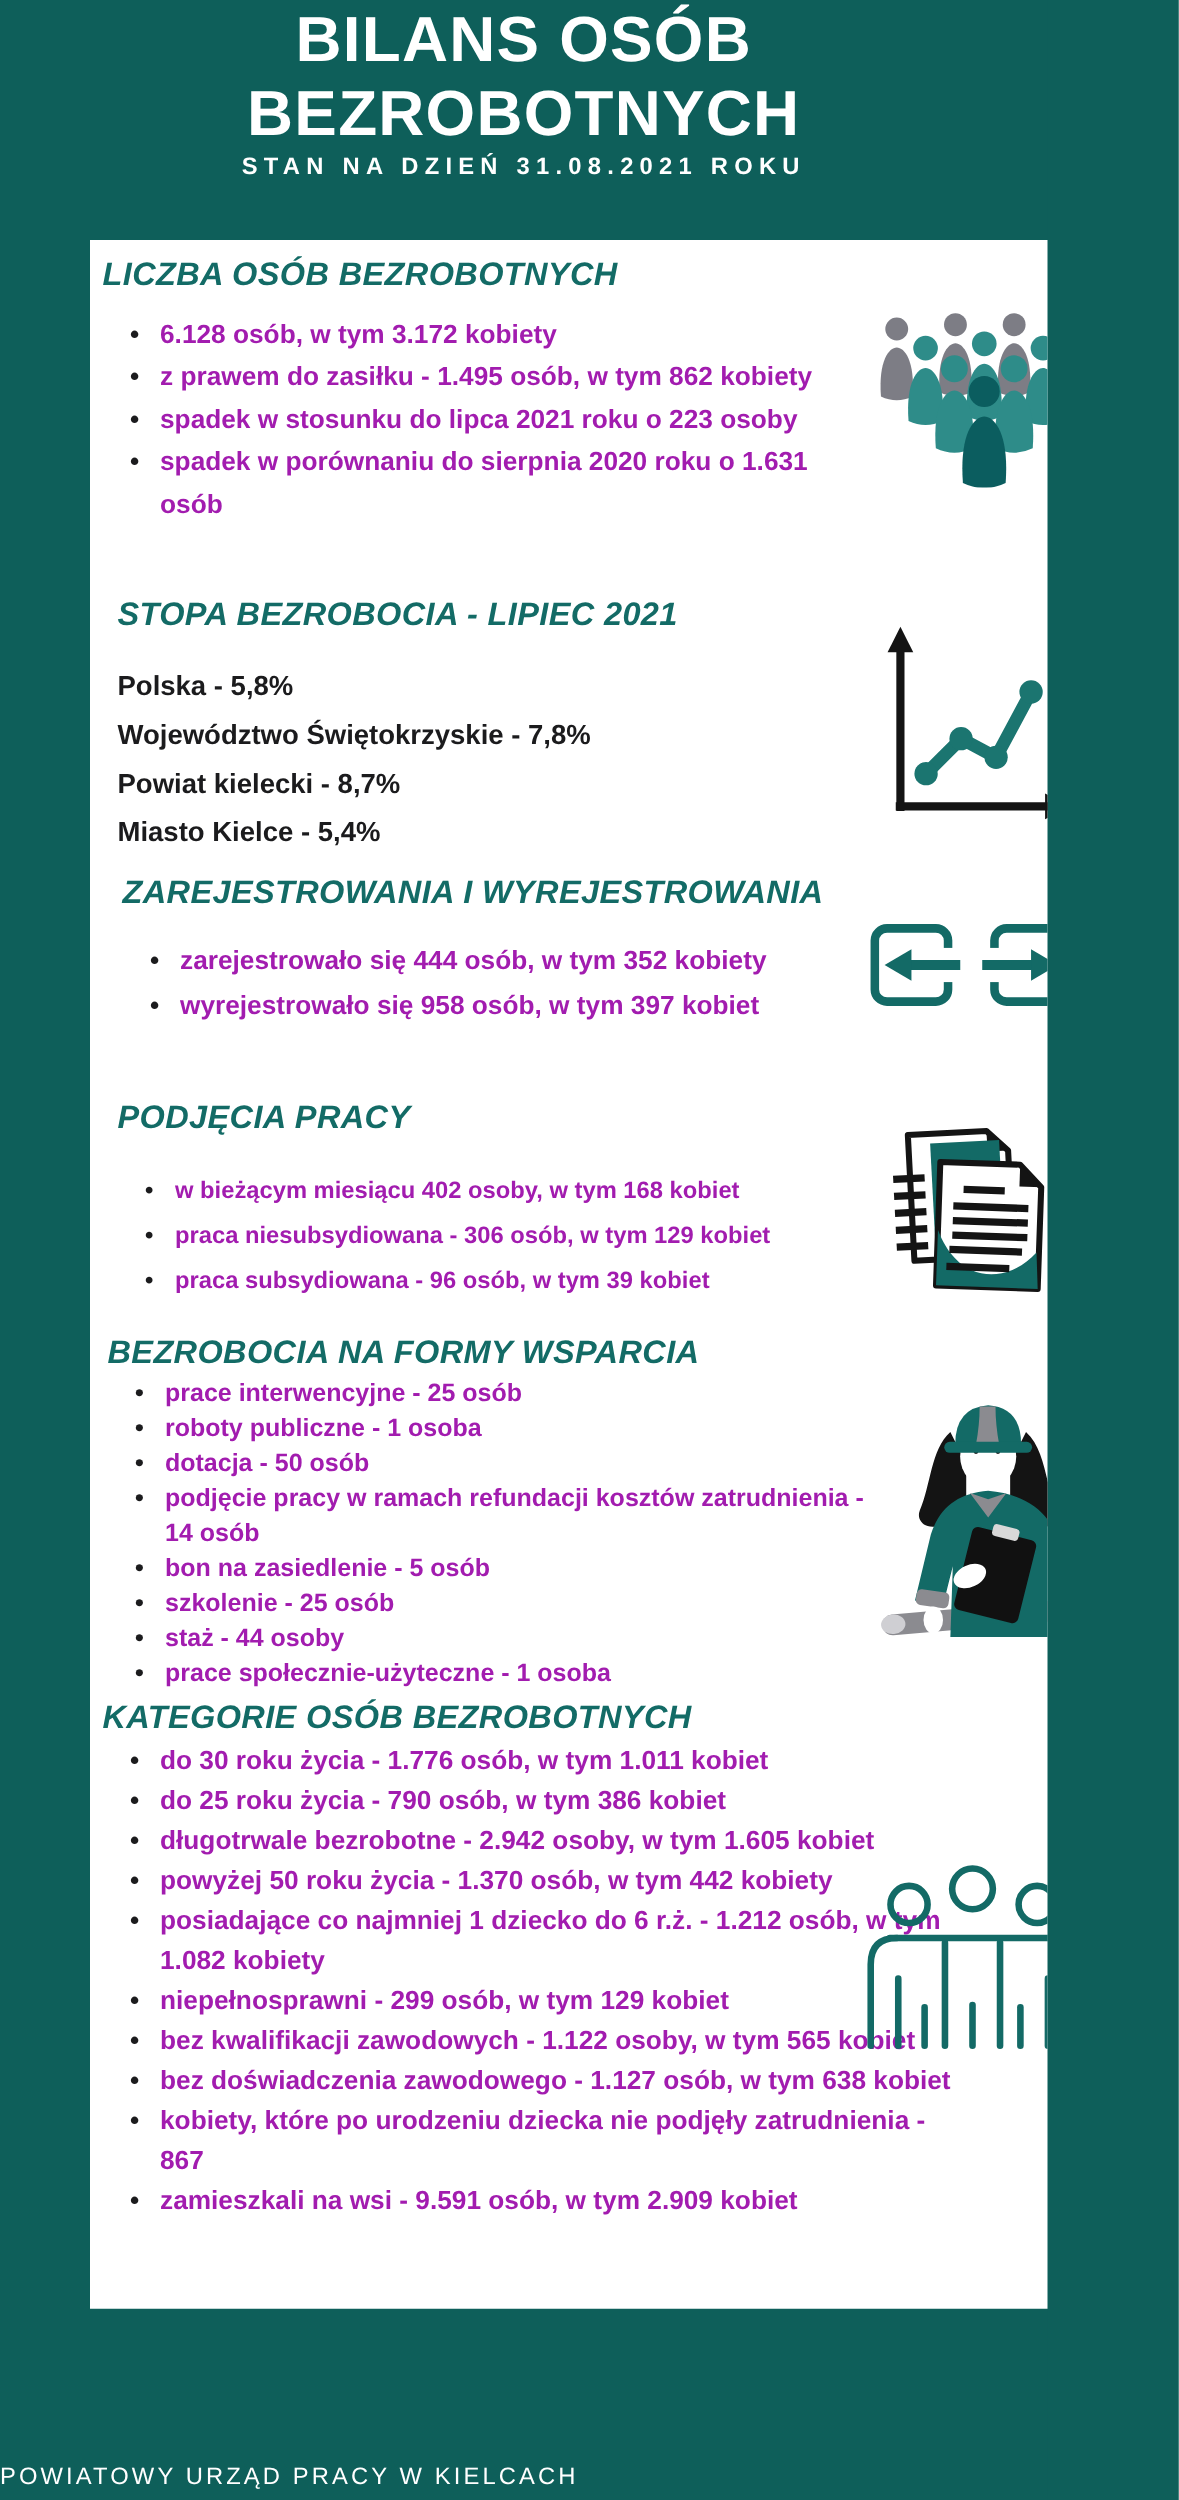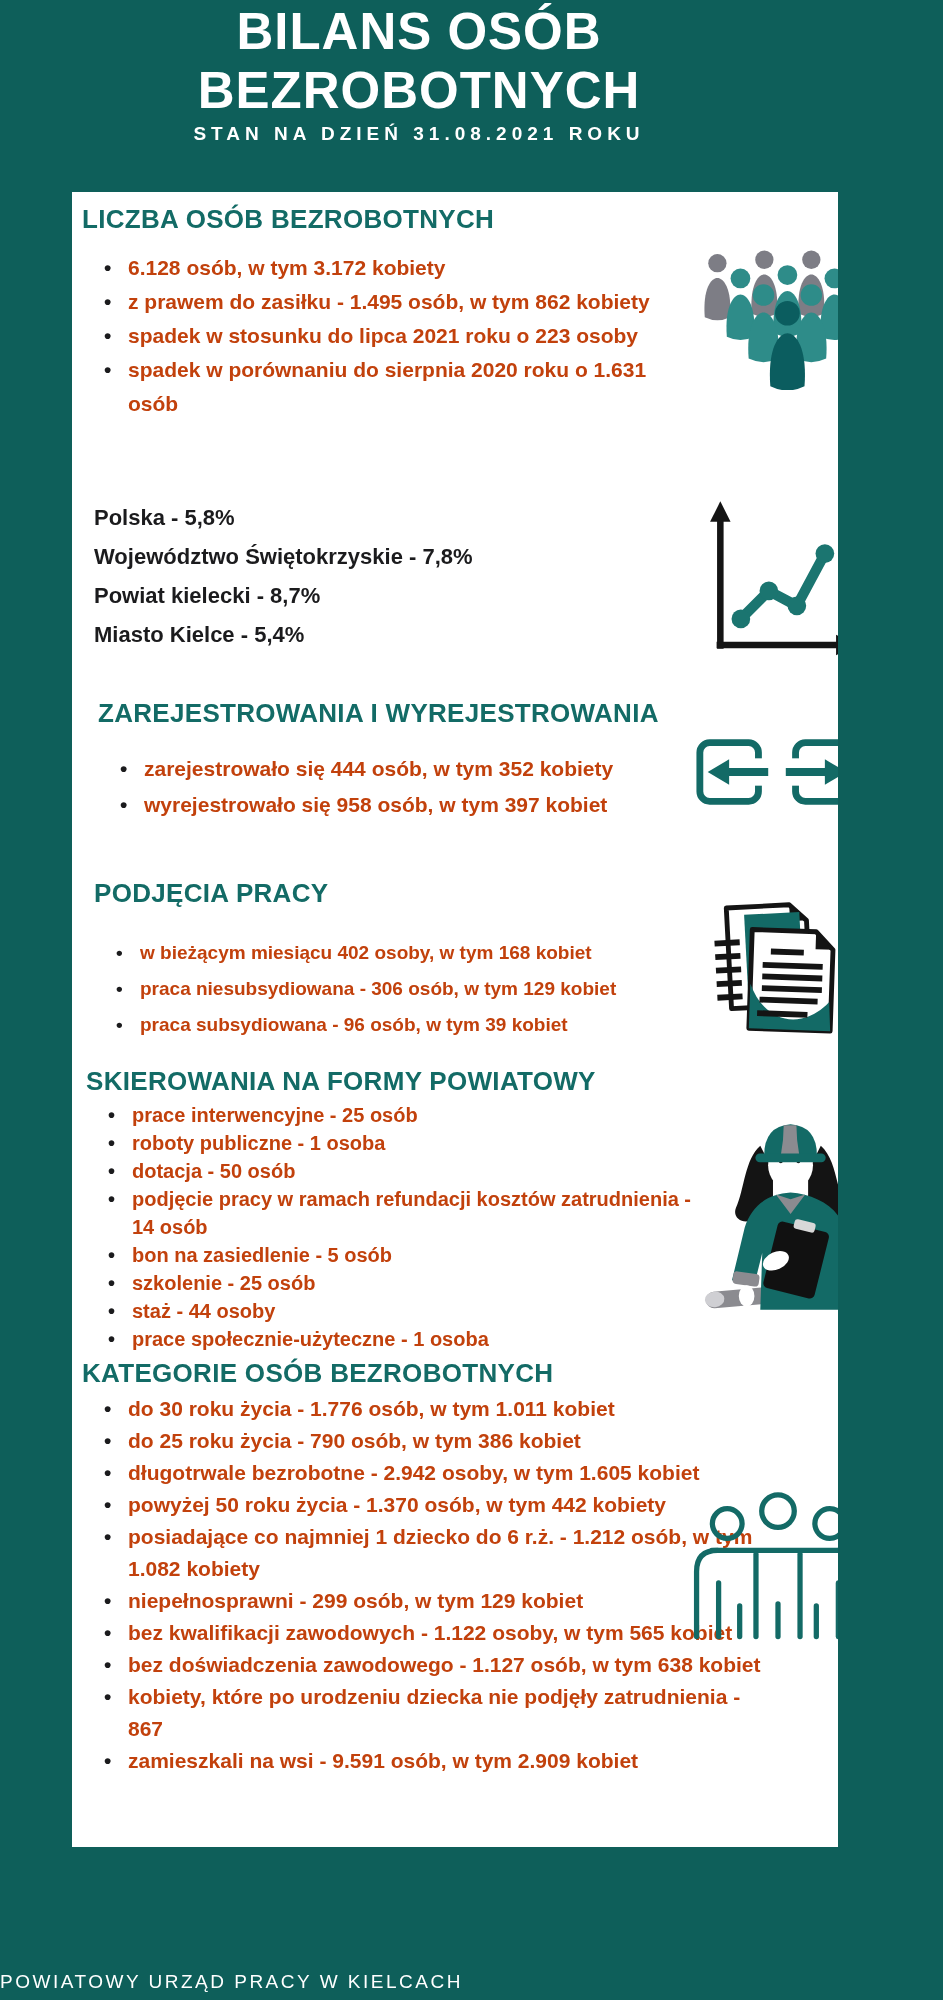--- a/index.html
+++ b/index.html
@@ -25,27 +25,27 @@
 
   
   .card{
     position:absolute;left:72px;top:192px;width:798px;height:1655px;
     background:#ffffff;
   }
 
   .section{position:absolute;}
   .section h2{
     margin:0;color:#136b66;font-weight:bold;
-    font-size:26px;letter-spacing:.3px;white-space:nowrap;
+    font-size:26px;letter-spacing:.3px;white-space:nowrap;font-style:italic;
   }
   .body-text{color:#1b1b1d;font-weight:bold;}
 
   ul.blist{list-style:none;margin:0;padding:0;margin-left:46px;}
   ul.blist li{
-    position:relative;color:#c2410c;font-weight:bold;
+    position:relative;color:#a21caf;font-weight:bold;
   }
   ul.blist li::before{
     content:"\2022";position:absolute;left:-24px;top:0;color:#1b1b1d;
   }
 
   .s1 ul{margin-top:16px;font-size:21px;}
   .s1 li{line-height:34px;width:560px;}
 
   .s2 .lines{margin-top:22px;font-size:22px;line-height:39px;}
 
@@ -113,20 +113,21 @@
           <use href="#pf" transform="translate(86,98) scale(1.2)"></use>
           <use href="#pf" transform="translate(142,98) scale(1.2)"></use>
         </g>
         <g fill="#0b5d5f">
           <use href="#pf" transform="translate(114,124) scale(1.38)"></use>
         </g>
       </svg>
     </div>
 
     <div class="section s2" style="left:22px;top:284px;">
+      <h2>STOPA BEZROBOCIA - LIPIEC 2021</h2>
       <div class="lines body-text">
         <div>Polska - 5,8%</div>
         <div>Województwo Świętokrzyskie - 7,8%</div>
         <div>Powiat kielecki - 8,7%</div>
         <div>Miasto Kielce - 5,4%</div>
       </div>
     </div>
     <div class="icon-box" style="left:620px;top:300px;width:178px;height:168px;">
       <svg width="178" height="168" viewBox="0 0 190 180">
         <line x1="30" y1="168" x2="30" y2="24" stroke="#141414" stroke-width="7"></line>
@@ -195,21 +196,21 @@
             <line x1="64" y1="88" x2="126" y2="88"></line>
             <line x1="64" y1="100" x2="126" y2="100"></line>
             <line x1="62" y1="112" x2="122" y2="112"></line>
             <line x1="60" y1="126" x2="112" y2="126"></line>
           </g>
         </g>
       </svg>
     </div>
 
     <div class="section s5" style="left:14px;top:874px;">
-      <h2>SKIEROWANIA NA FORMY POWIATOWY</h2>
+      <h2>BEZROBOCIA NA FORMY WSPARCIA</h2>
       <ul class="blist">
         <li>prace interwencyjne - 25 osób</li>
         <li>roboty publiczne - 1 osoba</li>
         <li>dotacja - 50 osób</li>
         <li>podjęcie pracy w ramach refundacji kosztów zatrudnienia - 14 osób</li>
         <li>bon na zasiedlenie - 5 osób</li>
         <li>szkolenie - 25 osób</li>
         <li>staż - 44 osoby</li>
         <li>prace społecznie-użyteczne - 1 osoba</li>
       </ul>

